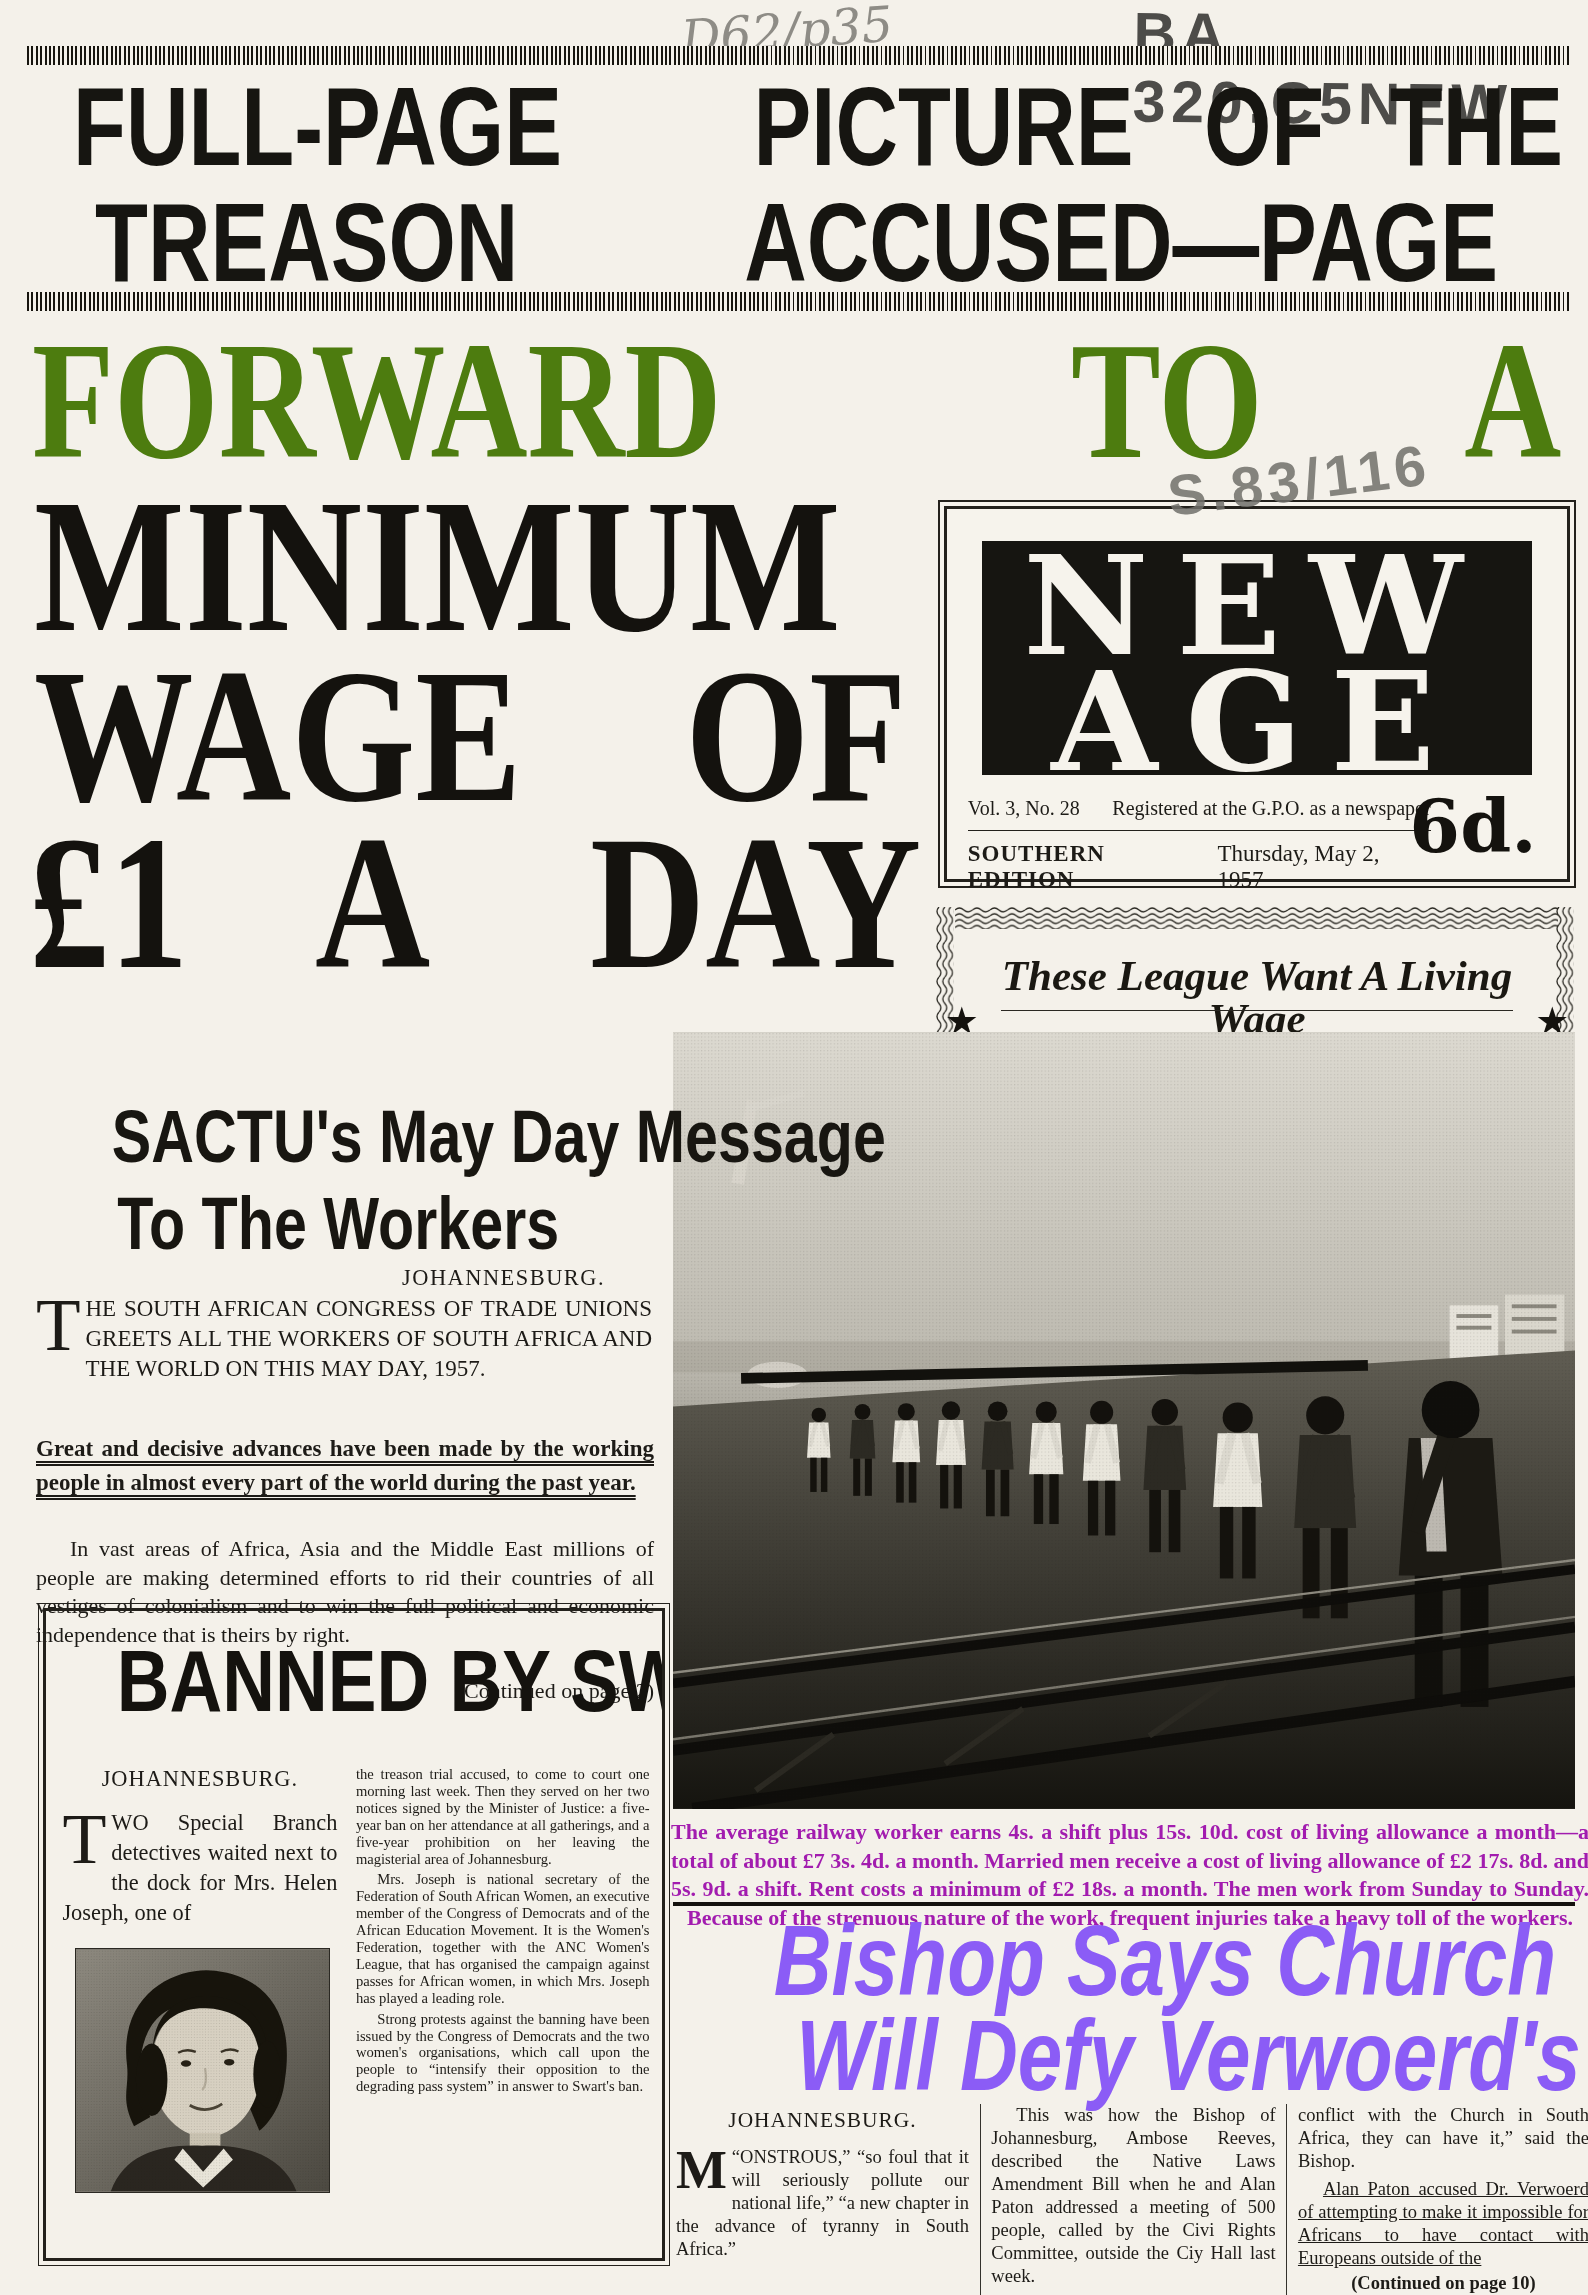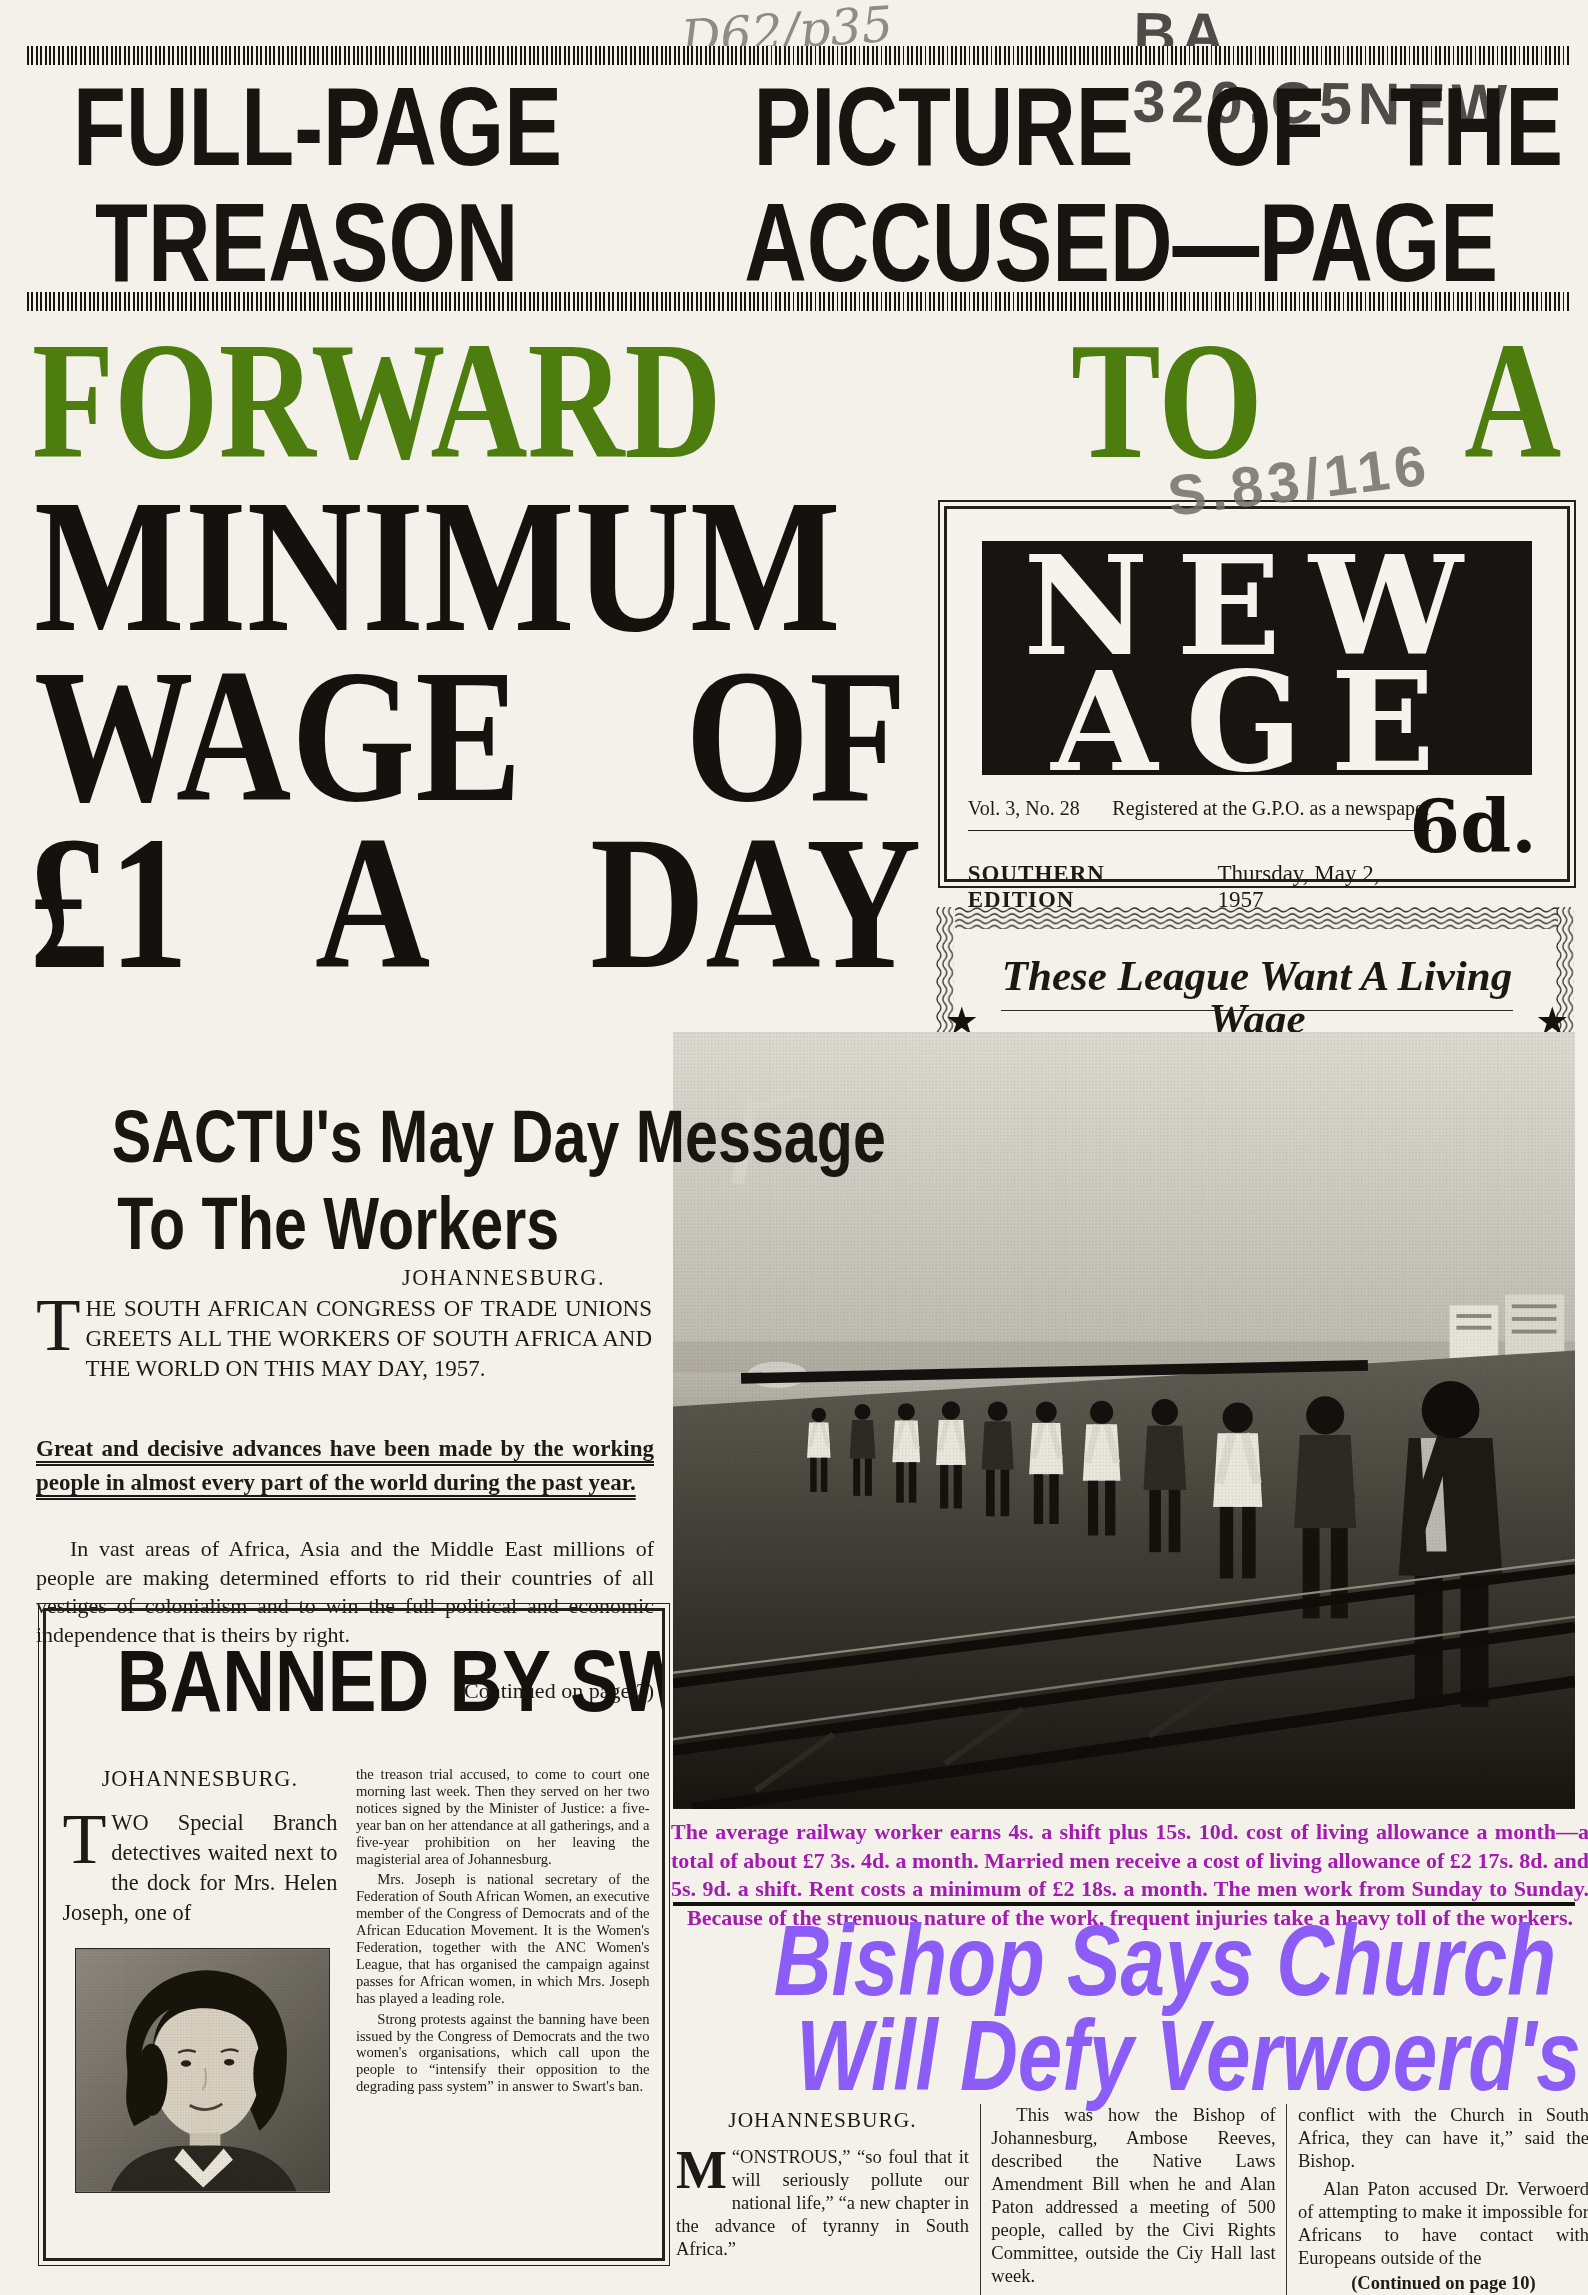--- a/index.html
+++ b/index.html
@@ -41,21 +41,21 @@
   #hl4{left:29px;top:808px;width:892px;}
 
   
   #mast{left:938px;top:500px;width:634px;height:384px;border:2.4px solid #23211c;background:#f6f3ec;}
   #mast-inner{position:absolute;inset:4.4px;border:3.4px solid #23211c;}
   #plate{position:absolute;left:35px;right:35px;top:32px;height:234px;background:#161511;text-align:center;}
   .mastname{display:block;font:700 137px/116px "DejaVu Serif",serif;color:#f6f3ec;letter-spacing:28px;}
   #plate .mastname:first-child{margin-top:6.8px;}
   #mast-volrow{position:absolute;left:20.4px;right:136px;top:288px;display:flex;justify-content:space-between;font:400 20px "Liberation Serif",serif;}
   #mast-rule{position:absolute;left:20.4px;right:136px;top:321px;border-top:1.5px solid #23211c;}
-  #mast-edrow{position:absolute;left:20.4px;right:136px;top:332px;display:flex;justify-content:space-between;align-items:baseline;margin-top:20px;}
+  #mast-edrow{position:absolute;left:20.4px;right:136px;top:332px;display:flex;justify-content:space-between;align-items:baseline;}
   #mast-edition{font:700 23px "Liberation Serif",serif;letter-spacing:1px;}
   #mast-date{font:400 23px "Liberation Serif",serif;}
   #price{position:absolute;right:30px;top:281px;font:700 73px/1 "DejaVu Serif",serif;color:#14120e;}
 
   
   #strip{left:938px;top:907px;width:638px;height:123px;}
   #strip-title{position:absolute;left:46px;right:46px;top:47px;text-align:center;
     font:italic 700 43px/1 "Liberation Serif",serif;color:#1a1812;}
   #strip-underline{position:absolute;left:63px;right:63px;top:103px;border-top:1.5px solid #2a2822;}
   .star{position:absolute;bottom:-12.6px;font:400 38px "DejaVu Sans",sans-serif;color:#14120e;}
@@ -296,21 +296,21 @@
     <p style="margin:0;">
       <span>“</span><span class="dropcap">M</span><span>ONSTROUS,” “so foul that it will seriously pollute our national life,” “a new chapter in the advance of tyranny in South Africa.”</span>
     </p>
   </div>
   <div class="bcol" id="bcol2">
     <p class="indent" style="margin:0 0 4.9px;">This was how the Bishop of Johannesburg, Ambose Reeves, described the Native Laws Amendment Bill when he and Alan Paton addressed a meeting of 500 people, called by the Civi Rights Committee, outside the Ciy Hall last week.</p>
     <p class="indent" style="margin:0;">“If the Government want an open</p>
   </div>
   <div class="bcol" id="bcol3">
     <p style="margin:0 0 4.9px;">conflict with the Church in South Africa, they can have it,” said the Bishop.</p>
-    <p class="indent" style="margin:0;">Alan Paton accused Dr. Verwoerd of attempting to make it impossible for Africans to have contact with Europeans outside of the</p>
+    <p class="indent" style="margin:0;text-decoration:underline;">Alan Paton accused Dr. Verwoerd of attempting to make it impossible for Africans to have contact with Europeans outside of the</p>
     <div id="bishop-cont">(Continued on page 10)</div>
   </div>
 </div>
 
 <div class="abs" id="sactu-head">
   <div><span class="hw sx8 o-c">SACTU's May Day Message</span></div>
   <div><span class="hw sx8 o-c">To The Workers</span></div>
 </div>
 <div class="abs" id="sactu-dateline">JOHANNESBURG.</div>
 <div class="abs" id="sactu-lead">

